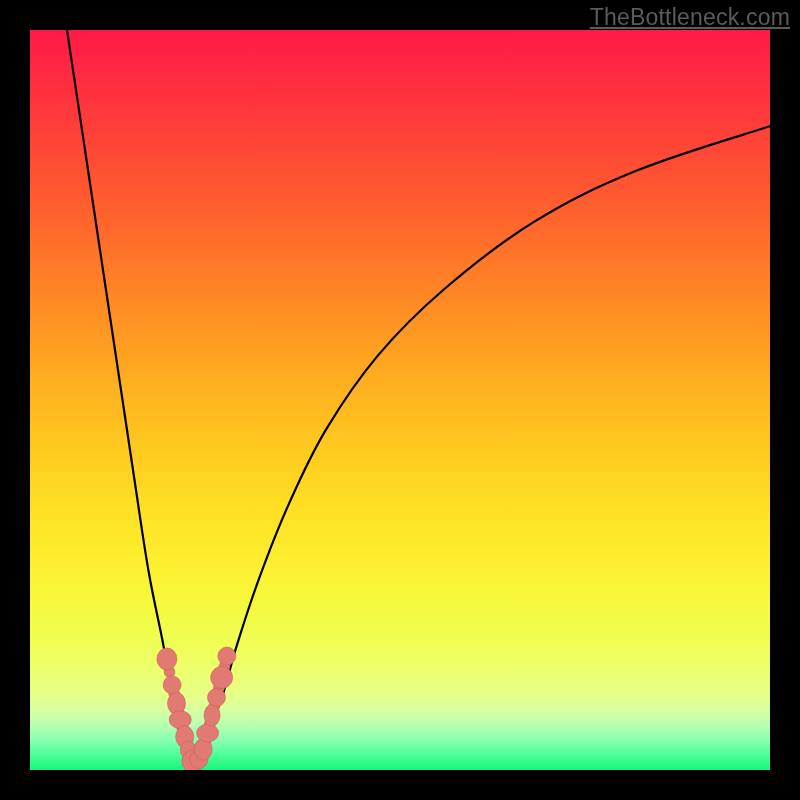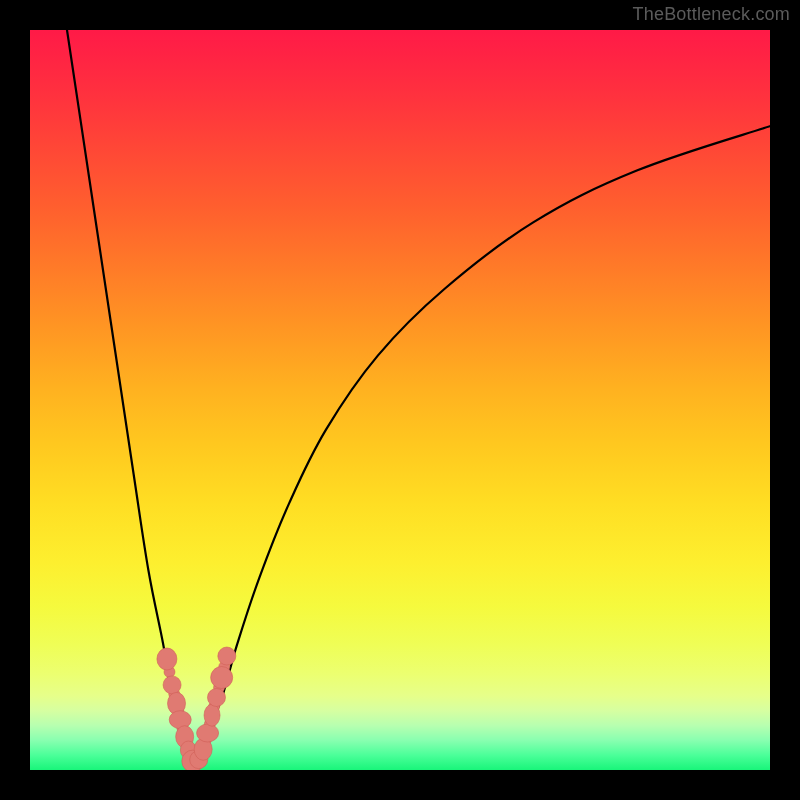--- a/index.html
+++ b/index.html
@@ -49,24 +49,25 @@
       #88ffb0 96%,
       #4bff99 98%,
       #19f57a 100%
     );
   }
   .watermark {
     position: absolute;
     top: 4px;
     right: 10px;
     color: #5b5b5b;
-    font-size: 18px;
+    font-size: 23px;
     font-weight: 400;
     letter-spacing: 0.2px;
     user-select: none;
+    text-decoration: underline;
   }
   svg.curves {
     position: absolute;
     inset: 0;
   }
   .curve-line {
     fill: none;
     stroke: #000;
     stroke-width: 2.2;
     stroke-linecap: round;

